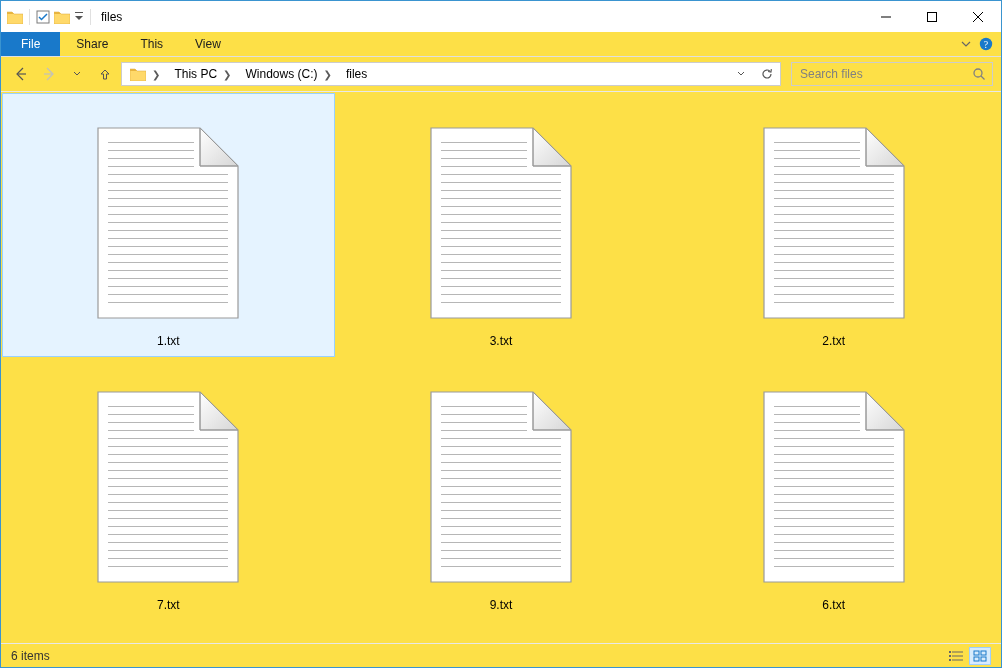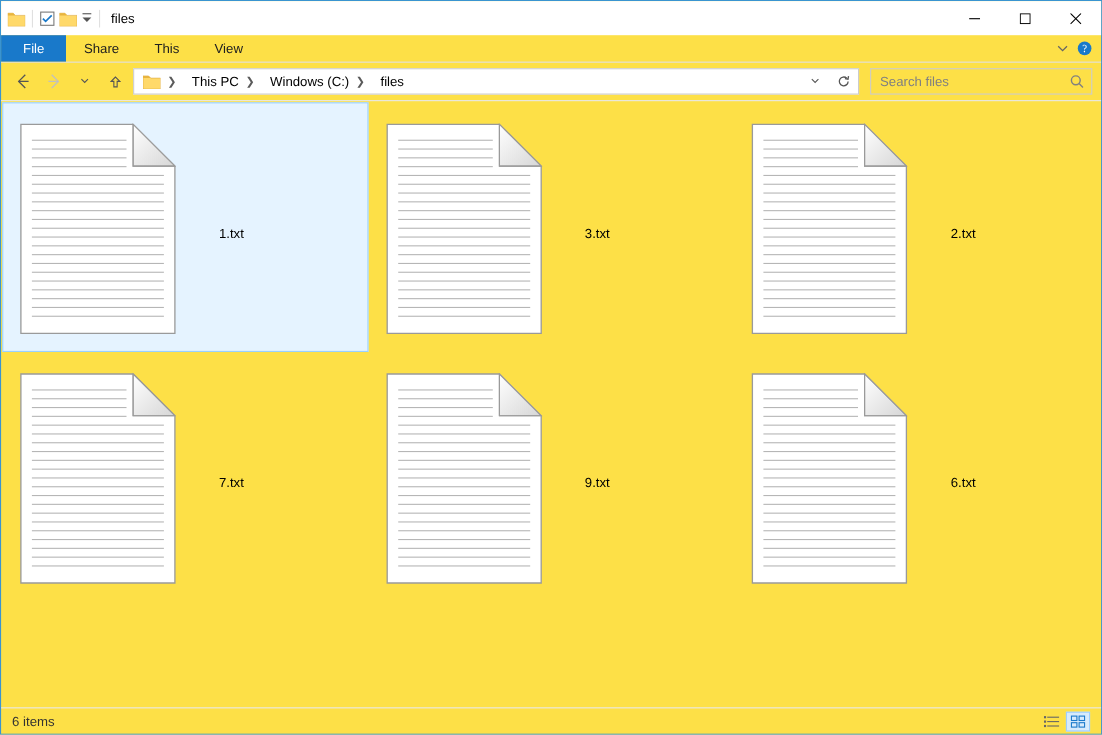--- a/index.html
+++ b/index.html
@@ -25,21 +25,21 @@
   .crumb { padding: 0 6px 0 8px; height: 100%; display: flex; align-items: center; gap: 4px; font-size: 12px; }
   .crumb .chev { color: #5a5a5a; font-size: 10px; margin-left: 2px; }
   .addr-actions { margin-left: auto; display: flex; align-items: center; }
   .addr-actions .abtn { width: 26px; height: 22px; display: flex; align-items: center; justify-content: center; color: #555; }
   .searchbox { width: 202px; height: 24px; border: 1px solid #cccccc; margin-left: 6px; display: flex; align-items: center; padding: 0 6px; color: #808080; }
   .searchbox input { border: none; outline: none; flex: 1; font-size: 12px; color: #333; background: transparent; }
   .searchbox input::placeholder { color: #808080; }
   
   .content { flex: 1; overflow: auto; padding: 1px 1px; }
   .grid { display: grid; grid-template-columns: repeat(3, 1fr); gap: 0; }
-  .item { display: flex; flex-direction: row; align-items: center; padding: 11px 8px 8px 8px; border: 1px solid transparent; gap: 32px; }
+  .item { display: flex; flex-direction: column; align-items: center; padding: 26px 8px 8px 8px; border: 1px solid transparent; }
   .item.selected { border: 1px solid #99d1ff; background: #e5f3ff; }
   .item .label { margin-top: 8px; font-size: 12px; }
   .docicon { width: 156px; height: 206px; position: relative; }
   
   .statusbar { height: 24px; border-top: 1px solid #e8e8e8; display: flex; align-items: center; padding: 0 10px; font-size: 12px; color: #333; justify-content: flex-end; }
   .statusbar .spacer { flex: 1; }
   .viewbtn { width: 22px; height: 18px; display: flex; align-items: center; justify-content: center; margin-left: 2px; border: 1px solid transparent; }
   .viewbtn.active { border: 1px solid #9ecffd; background: #d7ebfc; }
   svg { display: block; }
 </style>

